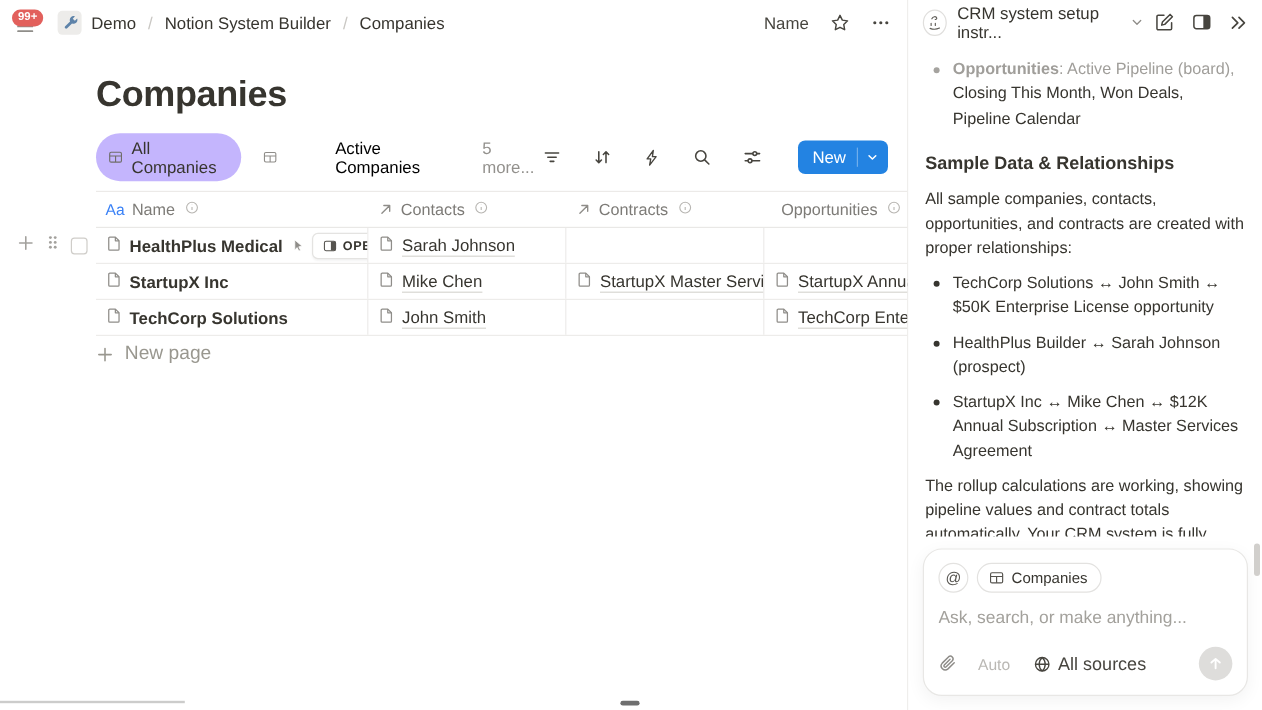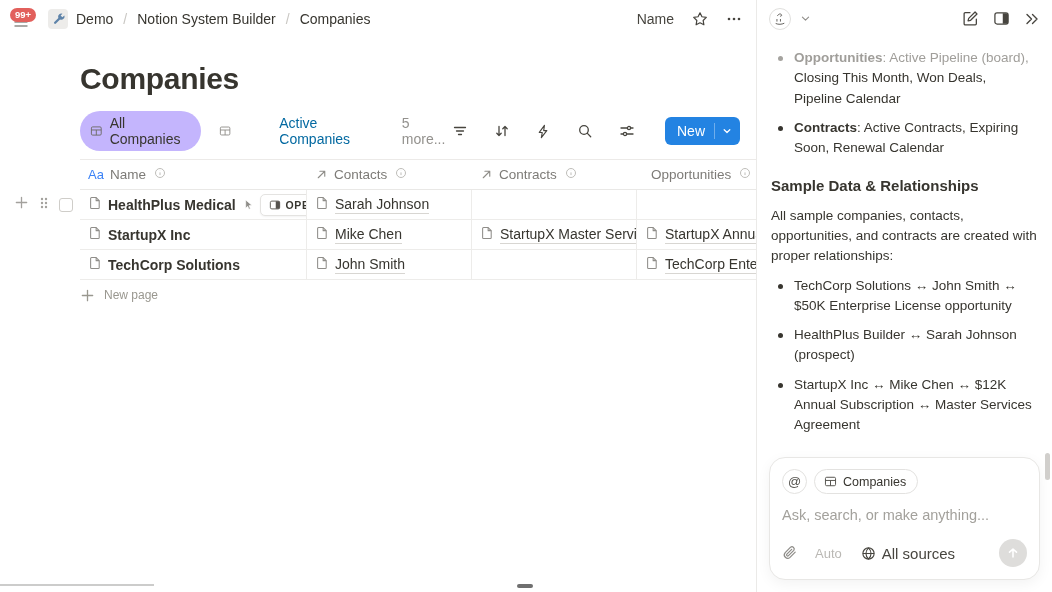--- a/index.html
+++ b/index.html
@@ -17,42 +17,42 @@
   .crumb { color:#37352f; cursor:default; }
   .crumb-sep { color:#c9c7c3; margin:0 2px; }
   .topbar-right { margin-left:auto; display:flex; align-items:center; gap:18px; color:#37352f; }
   .icon-btn { display:flex; align-items:center; justify-content:center; color:#47453f; }
 
   .page-title { margin:25px 0 0 80px; font-size:30px; font-weight:700; letter-spacing:-0.3px; }
 
   .views-row { margin:15px 0 0 80px; display:flex; align-items:center; padding:0 16px 8px 0; border-bottom:1px solid #eceae8; }
   .view-tab { display:flex; align-items:center; gap:7px; font-size:14px; font-weight:500; padding:4px 10px; border-radius:999px; color:#37352f; }
   .view-tab.active { background:#c4b5fd; }
-  .view-tab.inactive { color:#0369a1; margin-left:8px;gap:48px; }
+  .view-tab.inactive { color:#000000; margin-left:8px;gap:48px; }
   .more-tabs { color:#93918d; font-size:14px; margin-left:14px; }
   .view-toolbar { margin-left:auto; display:flex; align-items:center; gap:26px; color:#8f8d89; }
   .new-btn { display:flex; align-items:center; background:#2383e2; color:#fff; border:none; border-radius:6px; height:28px; padding:0 8px 0 12px; font-size:14px; font-weight:500; margin-left:4px; font-family:inherit; }
   .new-btn .split { width:1px; height:16px; background:rgba(255,255,255,.35); margin:0 7px 0 9px; }
 
   .thead, .trow { margin-left:80px; display:grid; grid-template-columns:227px 165px 165px 1fr; height:30px; }
   .thead { color:#7d7b77; font-size:13.5px; border-bottom:1px solid #e9e8e6; }
   .hcell { display:flex; align-items:center; gap:6px; padding:0 8px; overflow:hidden; white-space:nowrap; }
   .hcell .glyph { font-size:13px; color:#3b82f6; letter-spacing:0; }
   .info-i { color:#b7b5b1; margin-left:2px; }
   .trow { border-bottom:1px solid #edecea; position:relative; }
   .cell { display:flex; align-items:center; gap:6px; padding:0 8px; overflow:hidden; white-space:nowrap; font-size:14px; }
   .cell.bordered { border-right:1px solid #edecea; }
   .name-text { font-weight:600; }
   .rel-text { border-bottom:1px solid #d8d6d2; padding-bottom:1px; }
   .page-ic { color:#8f8d89; flex:0 0 auto; }
   .gutter { position:absolute; left:-66px; top:0; height:100%; display:flex; align-items:center; gap:9px; color:#a3a19d; }
   .checkbox { width:14px; height:14px; border:1.3px solid #cfcdc9; border-radius:3px; background:#fff; }
   .open-btn { margin-left:auto; display:flex; align-items:center; gap:5px; background:#fff; border:1px solid #e4e3e1; border-radius:5px; height:22px; padding:0 8px; font-size:10.5px; font-weight:600; letter-spacing:.6px; color:#37352f; box-shadow:0 1px 2px rgba(15,15,15,.05); font-family:inherit; }
   .cursor-ic { color:#8f8d89; margin-left:2px; flex:0 0 auto; }
-  .newpage-row { margin-left:80px; height:30px; display:flex; align-items:center; gap:9px; color:#99978f; font-size:12px; }
+  .newpage-row { margin-left:80px; height:30px; display:flex; align-items:center; gap:9px; color:#99978f; font-size:16px; }
 
   .gif-track { position:absolute; left:0; bottom:6px; width:154px; height:2px; background:#cccccb; }
   .gif-handle { position:absolute; left:517px; bottom:4px; width:16px; height:4px; border-radius:2px; background:#6f6f6f; }
 
   
   .panel { flex:1; display:flex; flex-direction:column; position:relative; background:#fff; }
   .panel-header { height:37px; display:flex; align-items:center; padding:0 12px; gap:9px; flex:0 0 auto; }
   .ai-face { width:22px; height:22px; border-radius:50%; border:1px solid #e0dfdd; display:flex; align-items:center; justify-content:center; color:#5f5d58; }
   .panel-title { font-size:14px; font-weight:500; display:flex; align-items:center; gap:6px; }
   .panel-title .chev { color:#8f8d89; }
@@ -336,20 +336,21 @@
 
     <div class="panel-header">
       <span class="ai-face">
         <svg width="14" height="14" viewBox="0 0 16 16" fill="none" stroke="currentColor" stroke-width="1.1" stroke-linecap="round">
             <path d="M5.2 4.2c1-2.4 4-2.6 4.6-.8.3 1-.6 1.6-1.4 1.4"></path>
             <path d="M4.5 8.5v2M8.5 8.5v2"></path>
             <path d="M3.5 13.3c2.8 1.2 6.2 1 9-.3"></path>
           </svg>
       </span>
       <span class="panel-title">
+        <span>CRM system setup instr...</span>
         <span class="chev"><svg width="11" height="11" viewBox="0 0 16 16" fill="none" stroke="currentColor" stroke-width="1.6" stroke-linecap="round" stroke-linejoin="round">
               <path d="M3.5 6l4.5 4.5L12.5 6"></path>
             </svg></span>
       </span>
       <div class="panel-actions">
         <span class="icon-btn">
           <svg width="17" height="17" viewBox="0 0 16 16" fill="none" stroke="currentColor" stroke-width="1.2" stroke-linecap="round" stroke-linejoin="round">
               <path d="M13.5 8.5V13a1 1 0 0 1-1 1H3a1 1 0 0 1-1-1V3.5a1 1 0 0 1 1-1h4.5"></path>
               <path d="M12.3 1.9l1.8 1.8-6 6-2.4.6.6-2.4z"></path>
             </svg>
@@ -368,24 +369,20 @@
       </div>
     </div>
 
     <div class="panel-body">
       <div class="chat-bullet faded">
         <span class="dot"></span>
         <span>
           <span class="faded-strong">Opportunities</span><span class="faded-text">: Active Pipeline (board),</span>
           <span>Closing This Month, Won Deals, Pipeline Calendar</span>
         </span>
-      </div>
-      <div class="chat-bullet">
-        <span class="dot"></span>
-        <span><b>Contracts</b><span>: Active Contracts, Expiring Soon, Renewal Calendar</span></span>
       </div>
 
       <div class="chat-h">Sample Data &amp; Relationships</div>
       <p class="chat-p">All sample companies, contacts, opportunities, and contracts are created with proper relationships:</p>
 
       <div class="chat-bullet">
         <span class="dot"></span>
         <span>TechCorp Solutions ↔ John Smith ↔ $50K Enterprise License opportunity</span>
       </div>
       <div class="chat-bullet">

